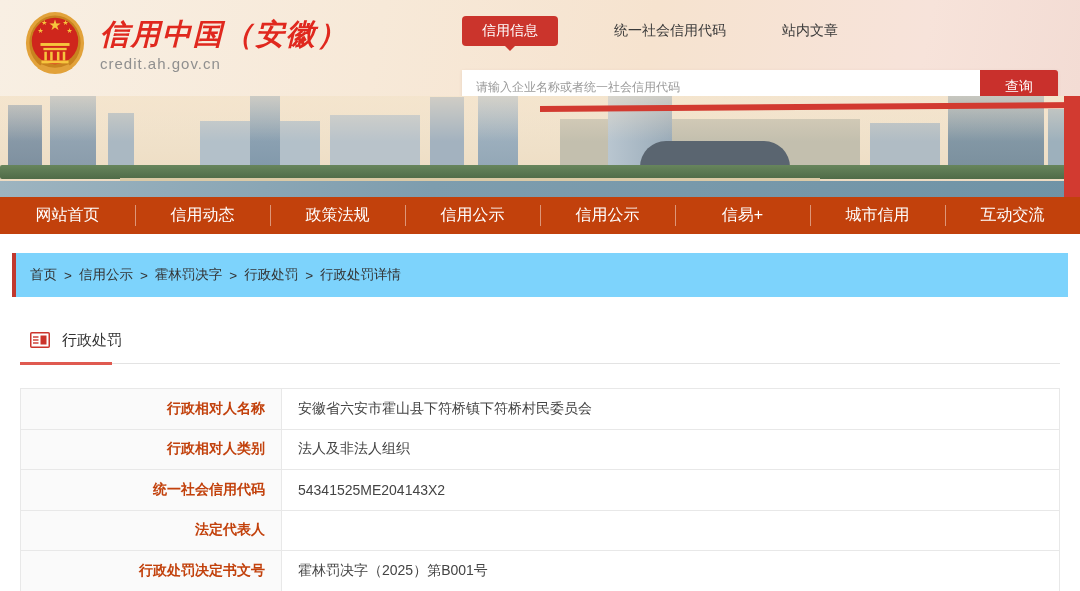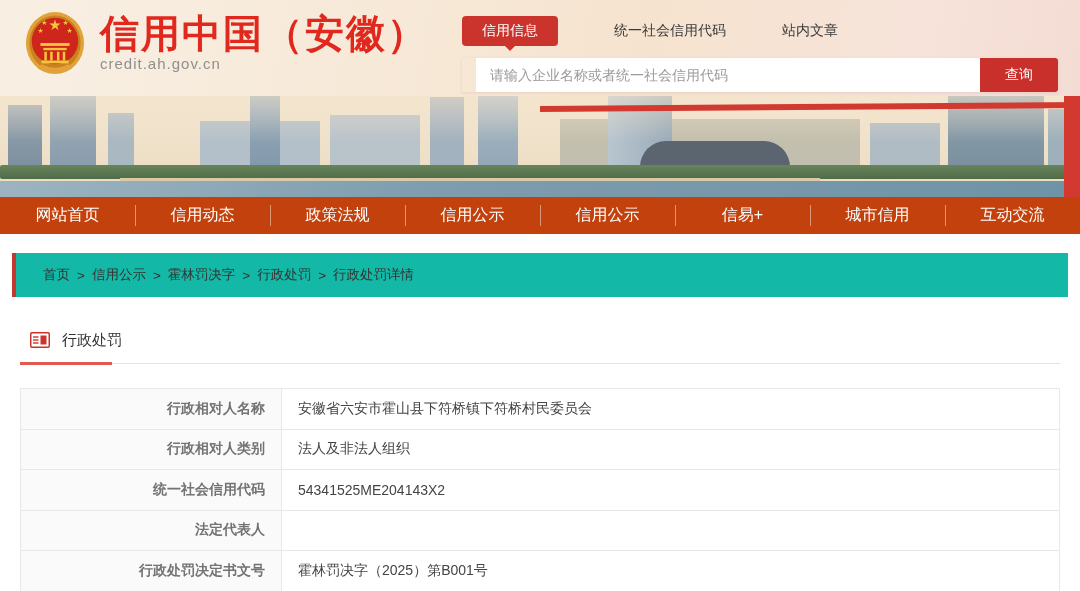--- a/index.html
+++ b/index.html
@@ -5,32 +5,32 @@
   * { margin:0; padding:0; box-sizing:border-box; }
   html,body { width:1080px; height:591px; overflow:hidden; background:#fff;
     font-family:"Liberation Sans","DejaVu Sans",sans-serif; }
   .page { position:relative; width:1080px; height:591px; }
 
   
   .top-header { position:relative; height:96px;
     background:linear-gradient(100deg,#f8efe3 0%,#f7e9d8 35%,#f6e3cf 60%,#f7e3da 85%,#f3dcd4 100%); }
   .logo-group { position:absolute; left:24px; top:10px; display:flex; align-items:center; cursor:pointer; }
   .emblem { width:62px; height:68px; margin-right:14px; }
-  .site-name { font-size:39px; font-weight:bold; color:#e0281e; letter-spacing:2px; line-height:36px; }
+  .site-name { font-size:29px; font-weight:bold; color:#e0281e; letter-spacing:2px; line-height:36px;font-style:italic; }
   .site-domain { font-size:15px; color:#8f8f8f; letter-spacing:1px; margin-top:3px; }
 
   .search-zone { position:absolute; left:462px; top:16px; width:596px; }
-  .tabs-row { display:flex; align-items:flex-start; height:30px; margin-bottom:12px; }
+  .tabs-row { display:flex; align-items:flex-start; height:30px; margin-bottom:24px; }
   .tab { position:relative; font-size:14px; color:#3a3a3a; margin-right:56px; cursor:pointer; padding:6px 0; }
   .tab.active { background:#cb342c; color:#fff; padding:6px 20px; border-radius:4px; }
   .tab.active::after { content:""; position:absolute; left:50%; bottom:-5px; margin-left:-5px;
     border-left:5px solid transparent; border-right:5px solid transparent; border-top:5px solid #cb342c; }
   .search-row { display:flex; height:34px; box-shadow:0 1px 3px rgba(150,100,80,.15); }
   .search-input { flex:1; border:none; outline:none; background:#fff; padding:0 14px;
-    font-size:14px; color:#333; font-family:inherit;margin-left:14px; }
+    font-size:12px; color:#333; font-family:inherit; }
   .search-input::placeholder { color:#9a9a9a; }
   .search-btn { width:78px; border:none; background:#c9302c; color:#fff; font-size:14px;
     cursor:pointer; border-radius:0 3px 3px 0; font-family:inherit; }
 
   
   .banner { position:relative; height:101px; overflow:hidden;
     background:linear-gradient(#f2e5d0 0%,#efe0c8 55%,#ecd9bf 100%); }
   .bld { position:absolute; bottom:30px; }
   .trees { position:absolute; left:0; right:0; bottom:18px; height:14px;
     background:linear-gradient(#67855c,#4f6b48); border-radius:2px; }
@@ -44,40 +44,40 @@
   .ribbon-side { position:absolute; right:0; top:0; width:16px; height:101px; background:#d23a30; }
 
   
   .main-nav { display:flex; height:37px; background:#c2410c; }
   .nav-item { position:relative; flex:1; display:flex; align-items:center; justify-content:center;
     color:#fff; font-size:16px; cursor:pointer; }
   .nav-item + .nav-item::before { content:""; position:absolute; left:0; top:8px; height:21px;
     width:1px; background:rgba(255,255,255,.45); }
 
   
-  .breadcrumb-strip { margin:19px 12px 0; height:44px; background:#14b8a6;
-    border-left:4px solid #c1392e; display:flex; align-items:center; padding-left:27px; }
+  .breadcrumb-strip { margin:19px 12px 0; height:44px; background:#7dd3fc;
+    border-left:4px solid #c1392e; display:flex; align-items:center; padding-left:14px; }
   .crumb-item { display:inline-flex; align-items:center; font-size:13.5px; color:#333; }
   .crumb { cursor:pointer; }
   .crumb-sep { margin:0 7px; color:#333; }
   .crumb-item:last-child .crumb-sep { display:none; }
 
   
   .section-head { margin:33px 30px 0; display:flex; align-items:center; height:20px; }
   .section-icon { width:20px; height:16px; margin-right:12px; }
   .section-title { font-size:15px; color:#333; }
   .section-underline { position:relative; margin:13px 20px 0; height:1px; background:#e3e3e3; }
   .section-underline .red-seg { position:absolute; left:0; top:-1px; width:92px; height:3px; background:#e05a50; }
 
   
   .detail-table { margin:24px 20px 0; width:1040px; border:1px solid #e8e8e8; border-bottom:none; }
   .detail-row { display:flex; height:40.5px; border-bottom:1px solid #e8e8e8; }
   .detail-label { width:261px; background:#fafafa; border-right:1px solid #e8e8e8;
     display:flex; align-items:center; justify-content:flex-end; padding-right:16px;
-    font-size:14px; font-weight:bold; color:#737373; }
+    font-size:14px; font-weight:bold; color:#c2410c; }
   .detail-value { flex:1; display:flex; align-items:center; padding-left:16px;
     font-size:14px; color:#444; }
 </style>
 </head>
 <body>
 
 <div class="page">
 
   <header class="top-header">
     <div class="logo-group">

